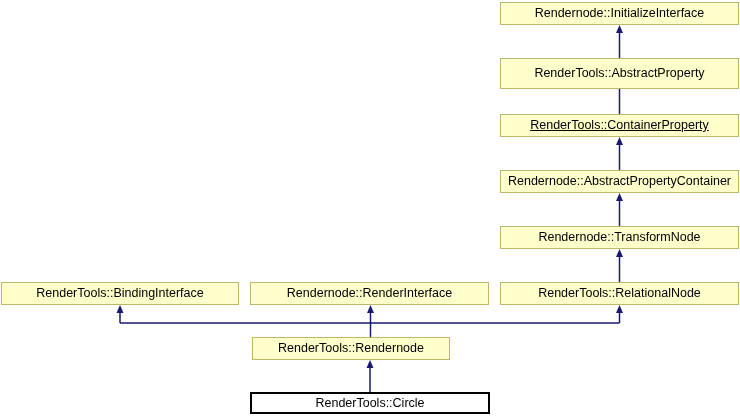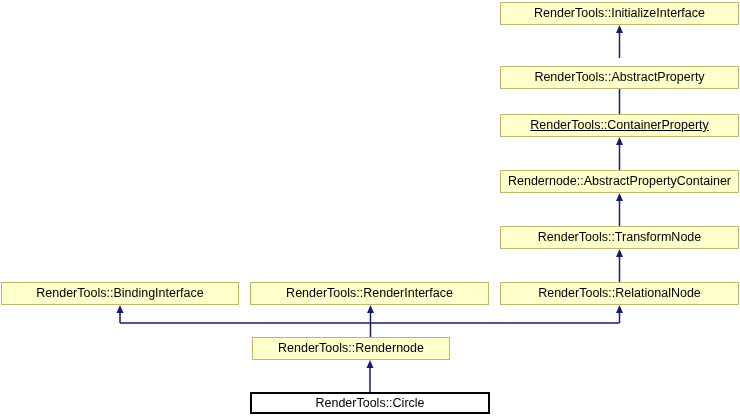--- a/index.html
+++ b/index.html
@@ -99,33 +99,33 @@
       <polygon class="arrowhead" points="619.5,305 616,313 623,313"></polygon>
       <line class="edge-line" x1="619.5" y1="311" x2="619.5" y2="323"></line>
     </g>
 
     <g>
       <polygon class="arrowhead" points="370,360 366.5,368 373.5,368"></polygon>
       <line class="edge-line" x1="370" y1="366" x2="370" y2="392"></line>
     </g>
   </svg>
 
-  <div class="node" style="left:500px; top:2px;   width:239px; height:23px;">RenderTools::InitializeInterface</div>
+  <div class="node" style="left:500px; top:2px;   width:239px; height:23px;">Rendernode::InitializeInterface</div>
 
-  <div class="node" style="left:500px; top:58px;  width:239px; height:23px;margin-top:8px;">RenderTools::AbstractProperty</div>
+  <div class="node" style="left:500px; top:58px;  width:239px; height:31px;">RenderTools::AbstractProperty</div>
 
   <div class="node" style="left:500px; top:114px; width:239px; height:23px;text-decoration:underline;">RenderTools::ContainerProperty</div>
 
   <div class="node" style="left:500px; top:170px; width:239px; height:23px;">Rendernode::AbstractPropertyContainer</div>
 
-  <div class="node" style="left:500px; top:226px; width:239px; height:23px;">RenderTools::TransformNode</div>
+  <div class="node" style="left:500px; top:226px; width:239px; height:23px;">Rendernode::TransformNode</div>
 
   <div class="node" style="left:500px; top:282px; width:239px; height:23px;">RenderTools::RelationalNode</div>
 
   <div class="node" style="left:1px;   top:282px; width:238px; height:23px;">RenderTools::BindingInterface</div>
 
-  <div class="node" style="left:250px; top:282px; width:239px; height:23px;">RenderTools::RenderInterface</div>
+  <div class="node" style="left:250px; top:282px; width:239px; height:23px;">Rendernode::RenderInterface</div>
 
   <div class="node" style="left:252px; top:337px; width:198px; height:23px;">RenderTools::Rendernode</div>
 
   <div class="node current" style="left:250px; top:392px; width:240px; height:22px;text-align:right;">RenderTools::Circle</div>
 
 </div>
 
 </body></html>

